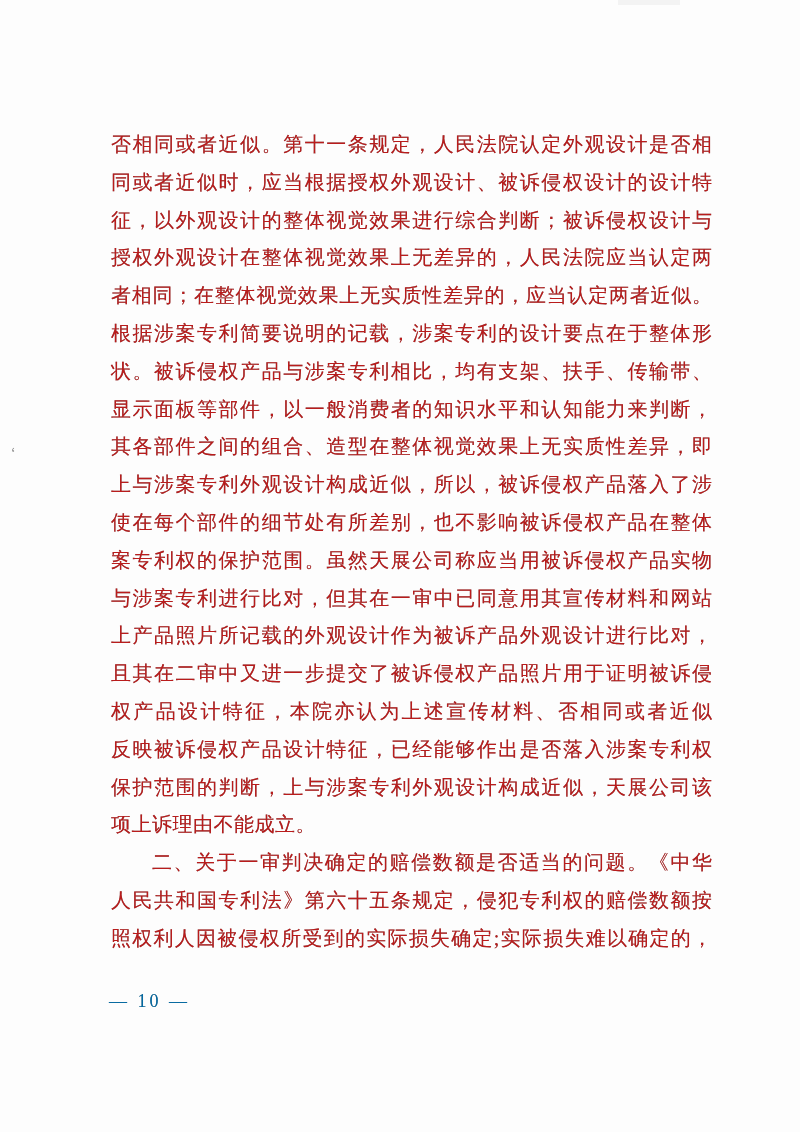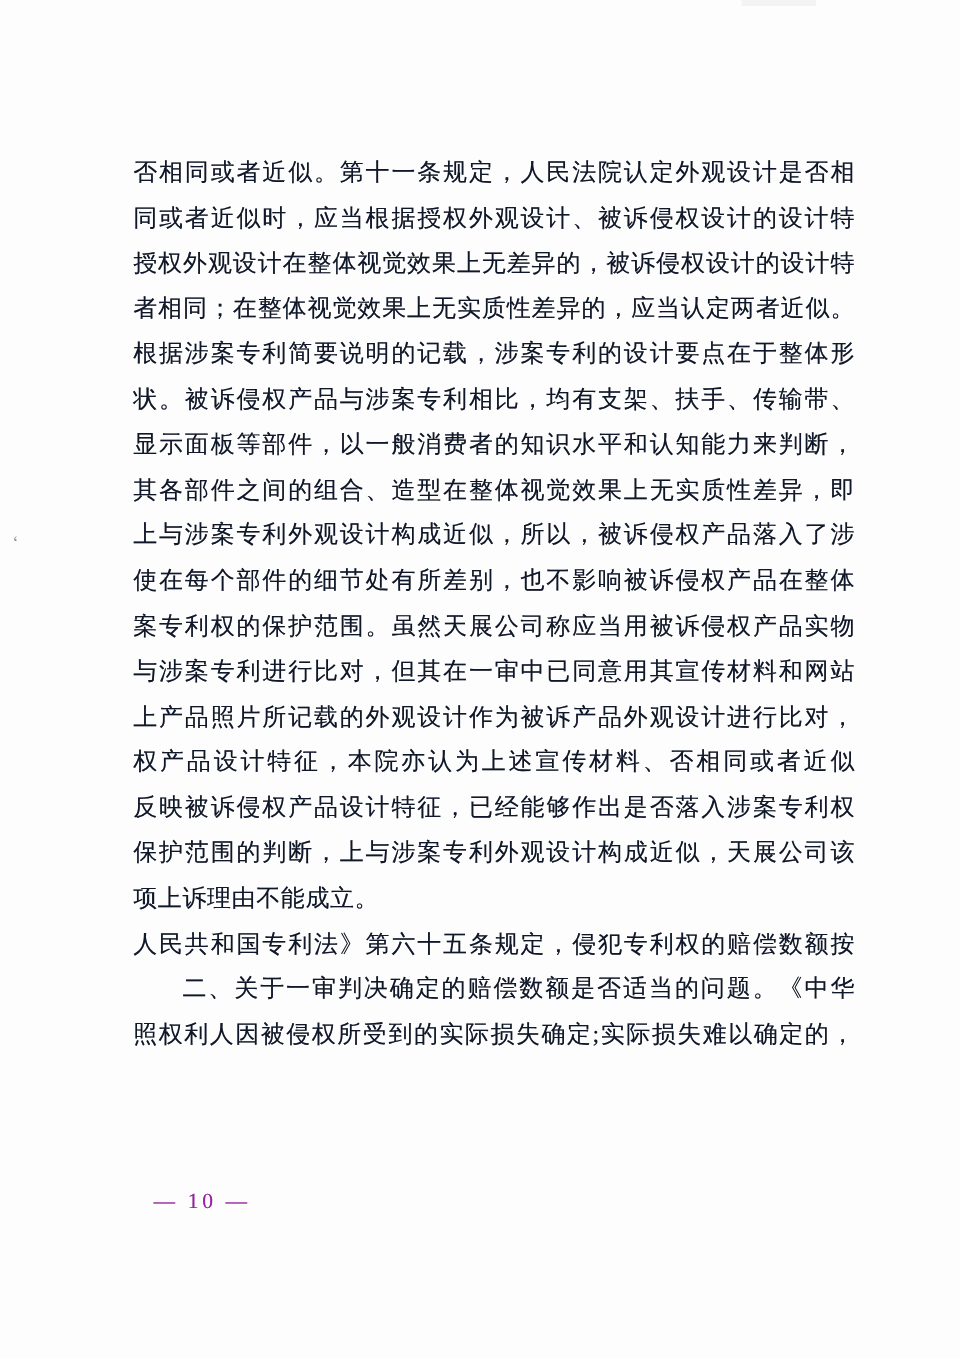--- a/index.html
+++ b/index.html
@@ -31,70 +31,72 @@
     transform: rotate(-8deg);
     line-height: 1;
     user-select: none;
   }
   .text-block {
     position: absolute;
     left: 111px;
     top: 126px;
     width: 601px;
     font-size: 20px;
-    color: #0f172a;
+    color: #b91c1c;
     text-shadow: 0 0 0.4px rgba(43,43,43,0.55);
   }
   .line {
     height: 37.8px;
     line-height: 37.8px;
     white-space: nowrap;
     letter-spacing: 0.5px;
   }
   .line.justify {
     white-space: normal;
     text-align: justify;
     text-align-last: justify;
     letter-spacing: 0;
   }
   .line.indent {
     padding-left: 41px;
   }
   .page-number {
     position: absolute;
-    left: 128px;
+    left: 109px;
     top: 991px;
     font-size: 18px;
     letter-spacing: 3px;
-    color: #a21caf;
+    color: #0369a1;
     text-shadow: 0 0 0.4px rgba(51,51,51,0.5);
   }
 </style>
 </head>
 <body>
 
 <div class="page">
   <div class="top-band"></div>
   <span class="speck">ʻ</span>
   <div class="text-block">
       <div class="line justify">否相同或者近似。第十一条规定，人民法院认定外观设计是否相</div>
       <div class="line justify">同或者近似时，应当根据授权外观设计、被诉侵权设计的设计特</div>
-      <div class="line justify">授权外观设计在整体视觉效果上无差异的，被诉侵权设计的设计特</div>
+      <div class="line justify">征，以外观设计的整体视觉效果进行综合判断；被诉侵权设计与</div>
+      <div class="line justify">授权外观设计在整体视觉效果上无差异的，人民法院应当认定两</div>
       <div class="line justify">者相同；在整体视觉效果上无实质性差异的，应当认定两者近似。</div>
       <div class="line justify">根据涉案专利简要说明的记载，涉案专利的设计要点在于整体形</div>
       <div class="line justify">状。被诉侵权产品与涉案专利相比，均有支架、扶手、传输带、</div>
       <div class="line justify">显示面板等部件，以一般消费者的知识水平和认知能力来判断，</div>
       <div class="line justify">其各部件之间的组合、造型在整体视觉效果上无实质性差异，即</div>
       <div class="line justify">上与涉案专利外观设计构成近似，所以，被诉侵权产品落入了涉</div>
       <div class="line justify">使在每个部件的细节处有所差别，也不影响被诉侵权产品在整体</div>
       <div class="line justify">案专利权的保护范围。虽然天展公司称应当用被诉侵权产品实物</div>
       <div class="line justify">与涉案专利进行比对，但其在一审中已同意用其宣传材料和网站</div>
       <div class="line justify">上产品照片所记载的外观设计作为被诉产品外观设计进行比对，</div>
+      <div class="line justify">且其在二审中又进一步提交了被诉侵权产品照片用于证明被诉侵</div>
       <div class="line justify">权产品设计特征，本院亦认为上述宣传材料、否相同或者近似</div>
       <div class="line justify">反映被诉侵权产品设计特征，已经能够作出是否落入涉案专利权</div>
       <div class="line justify">保护范围的判断，上与涉案专利外观设计构成近似，天展公司该</div>
       <div class="line">项上诉理由不能成立。</div>
+      <div class="line justify indent">二、关于一审判决确定的赔偿数额是否适当的问题。《中华</div>
       <div class="line justify">人民共和国专利法》第六十五条规定，侵犯专利权的赔偿数额按</div>
-      <div class="line justify indent">二、关于一审判决确定的赔偿数额是否适当的问题。《中华</div>
       <div class="line justify">照权利人因被侵权所受到的实际损失确定;实际损失难以确定的，</div>
     </div>
   <div class="page-number">— 10 —</div>
 </div>
 
 </body></html>

